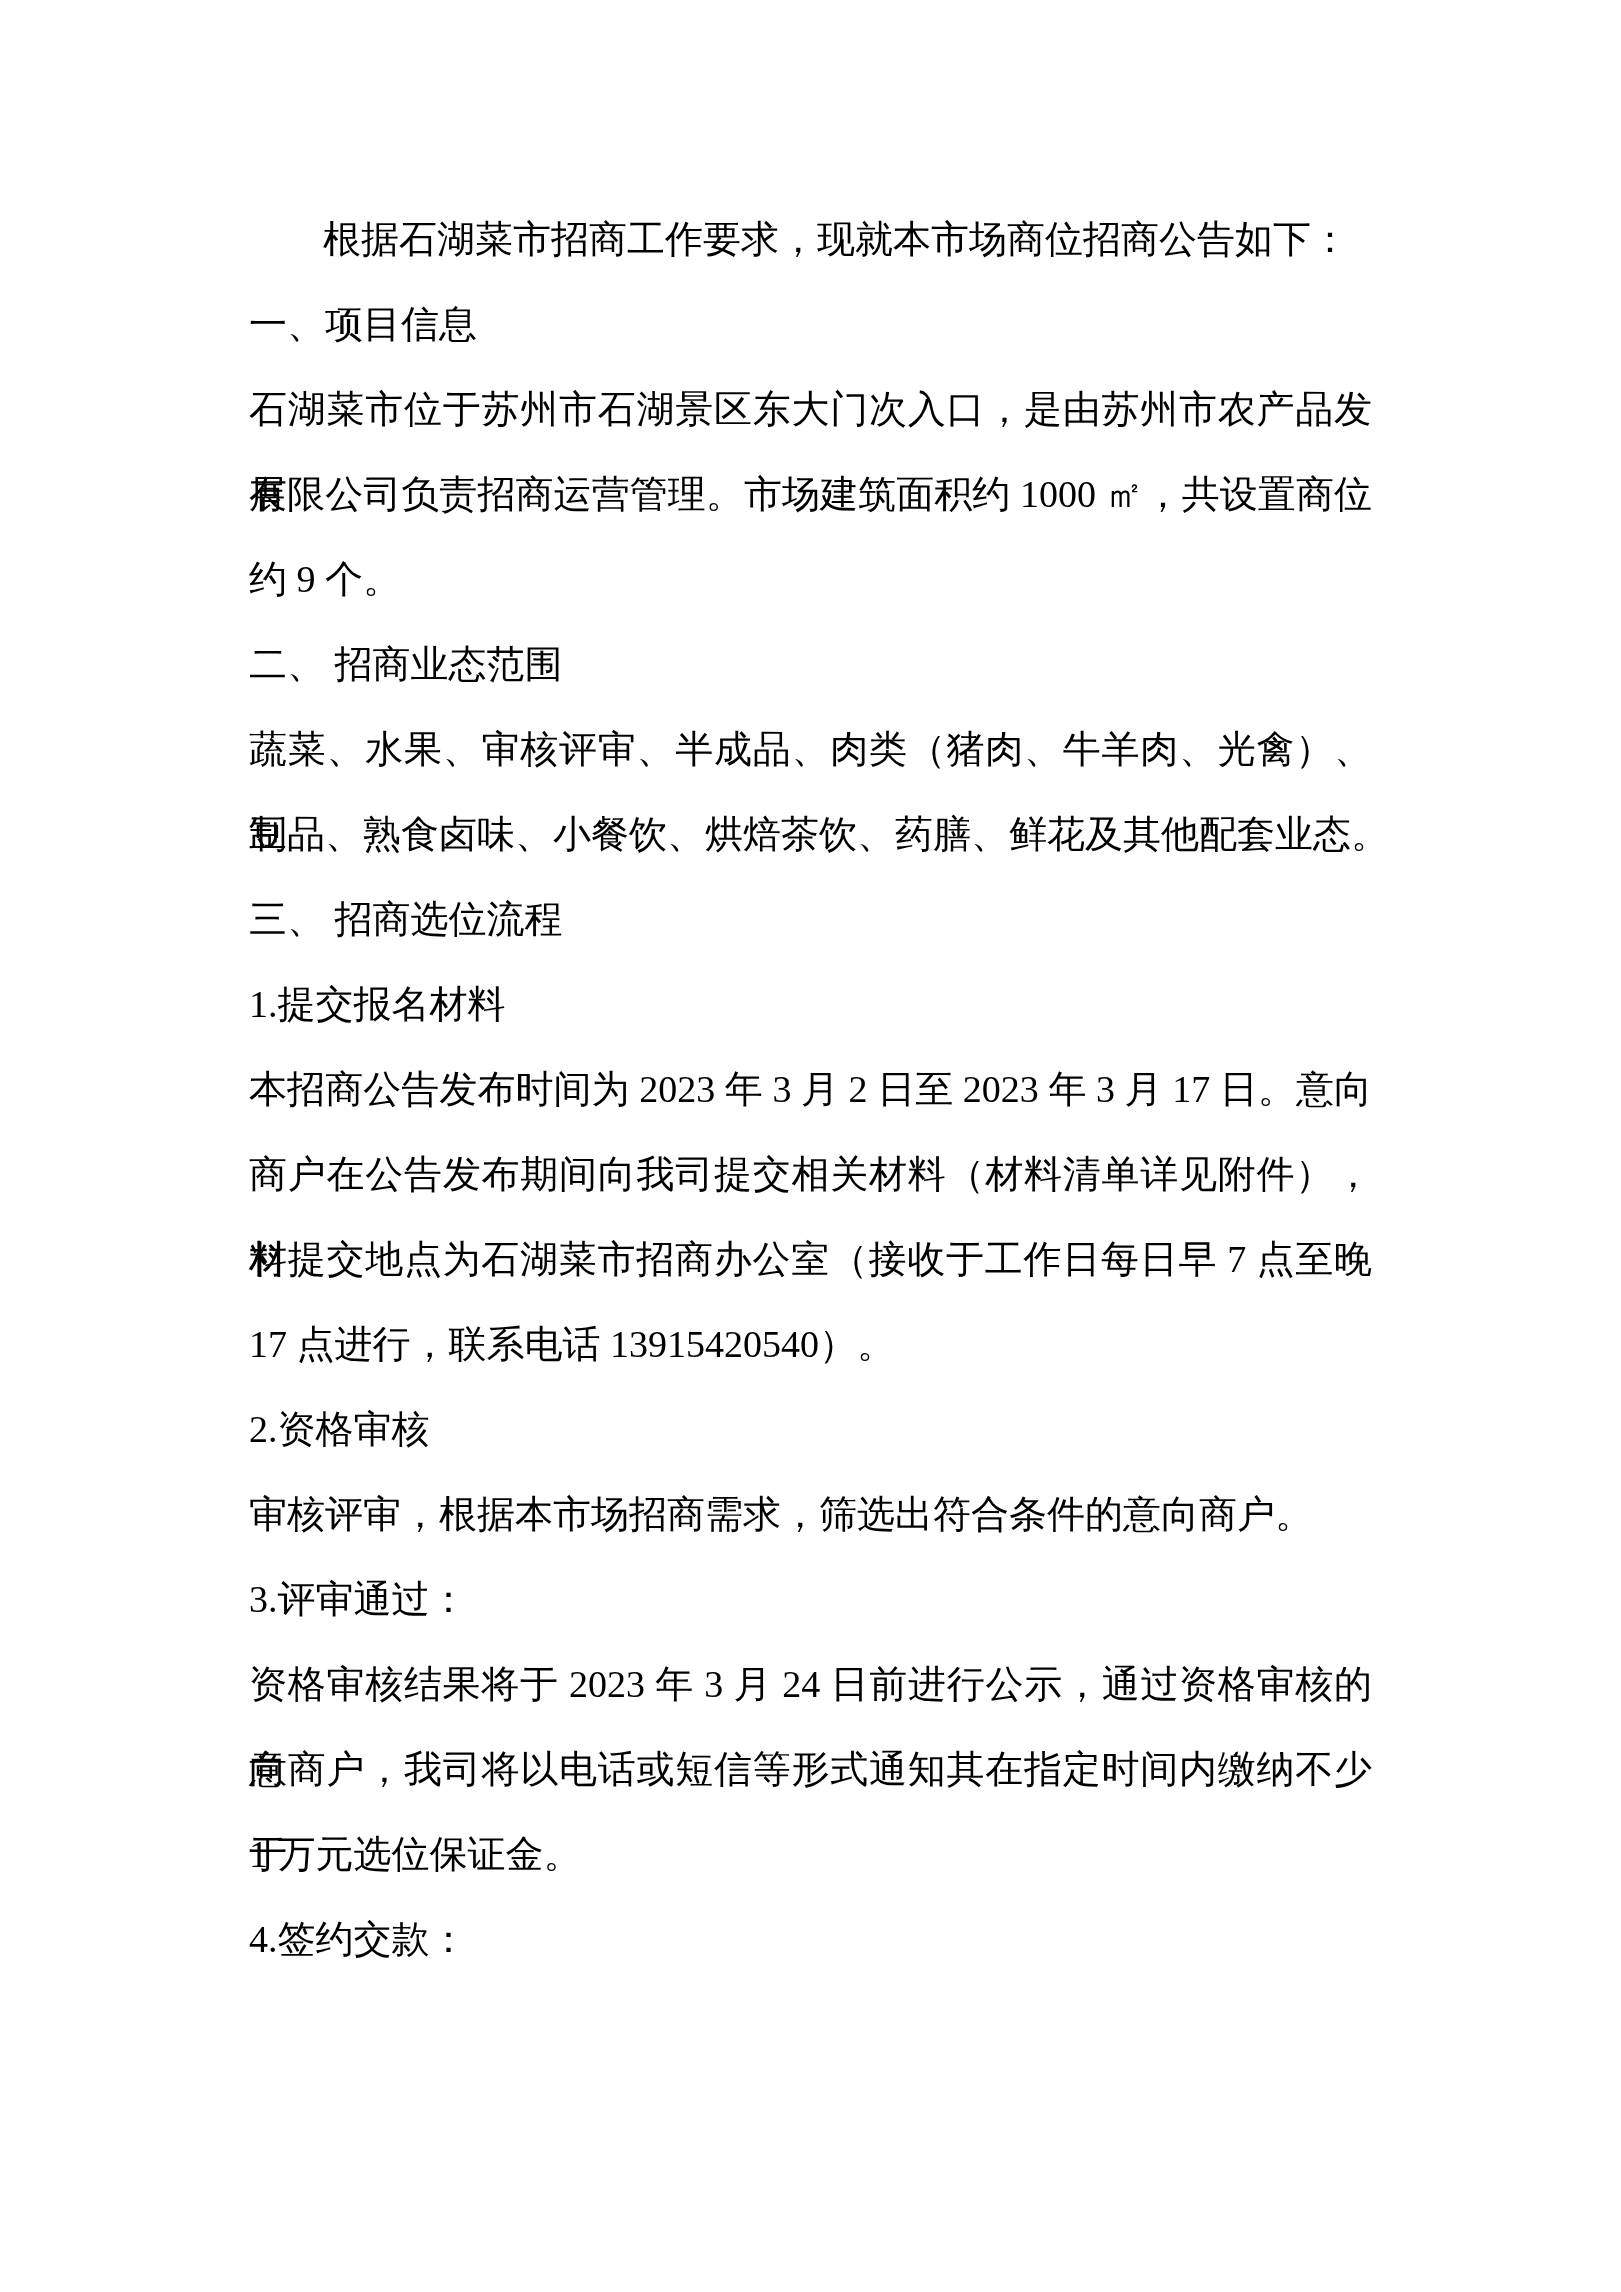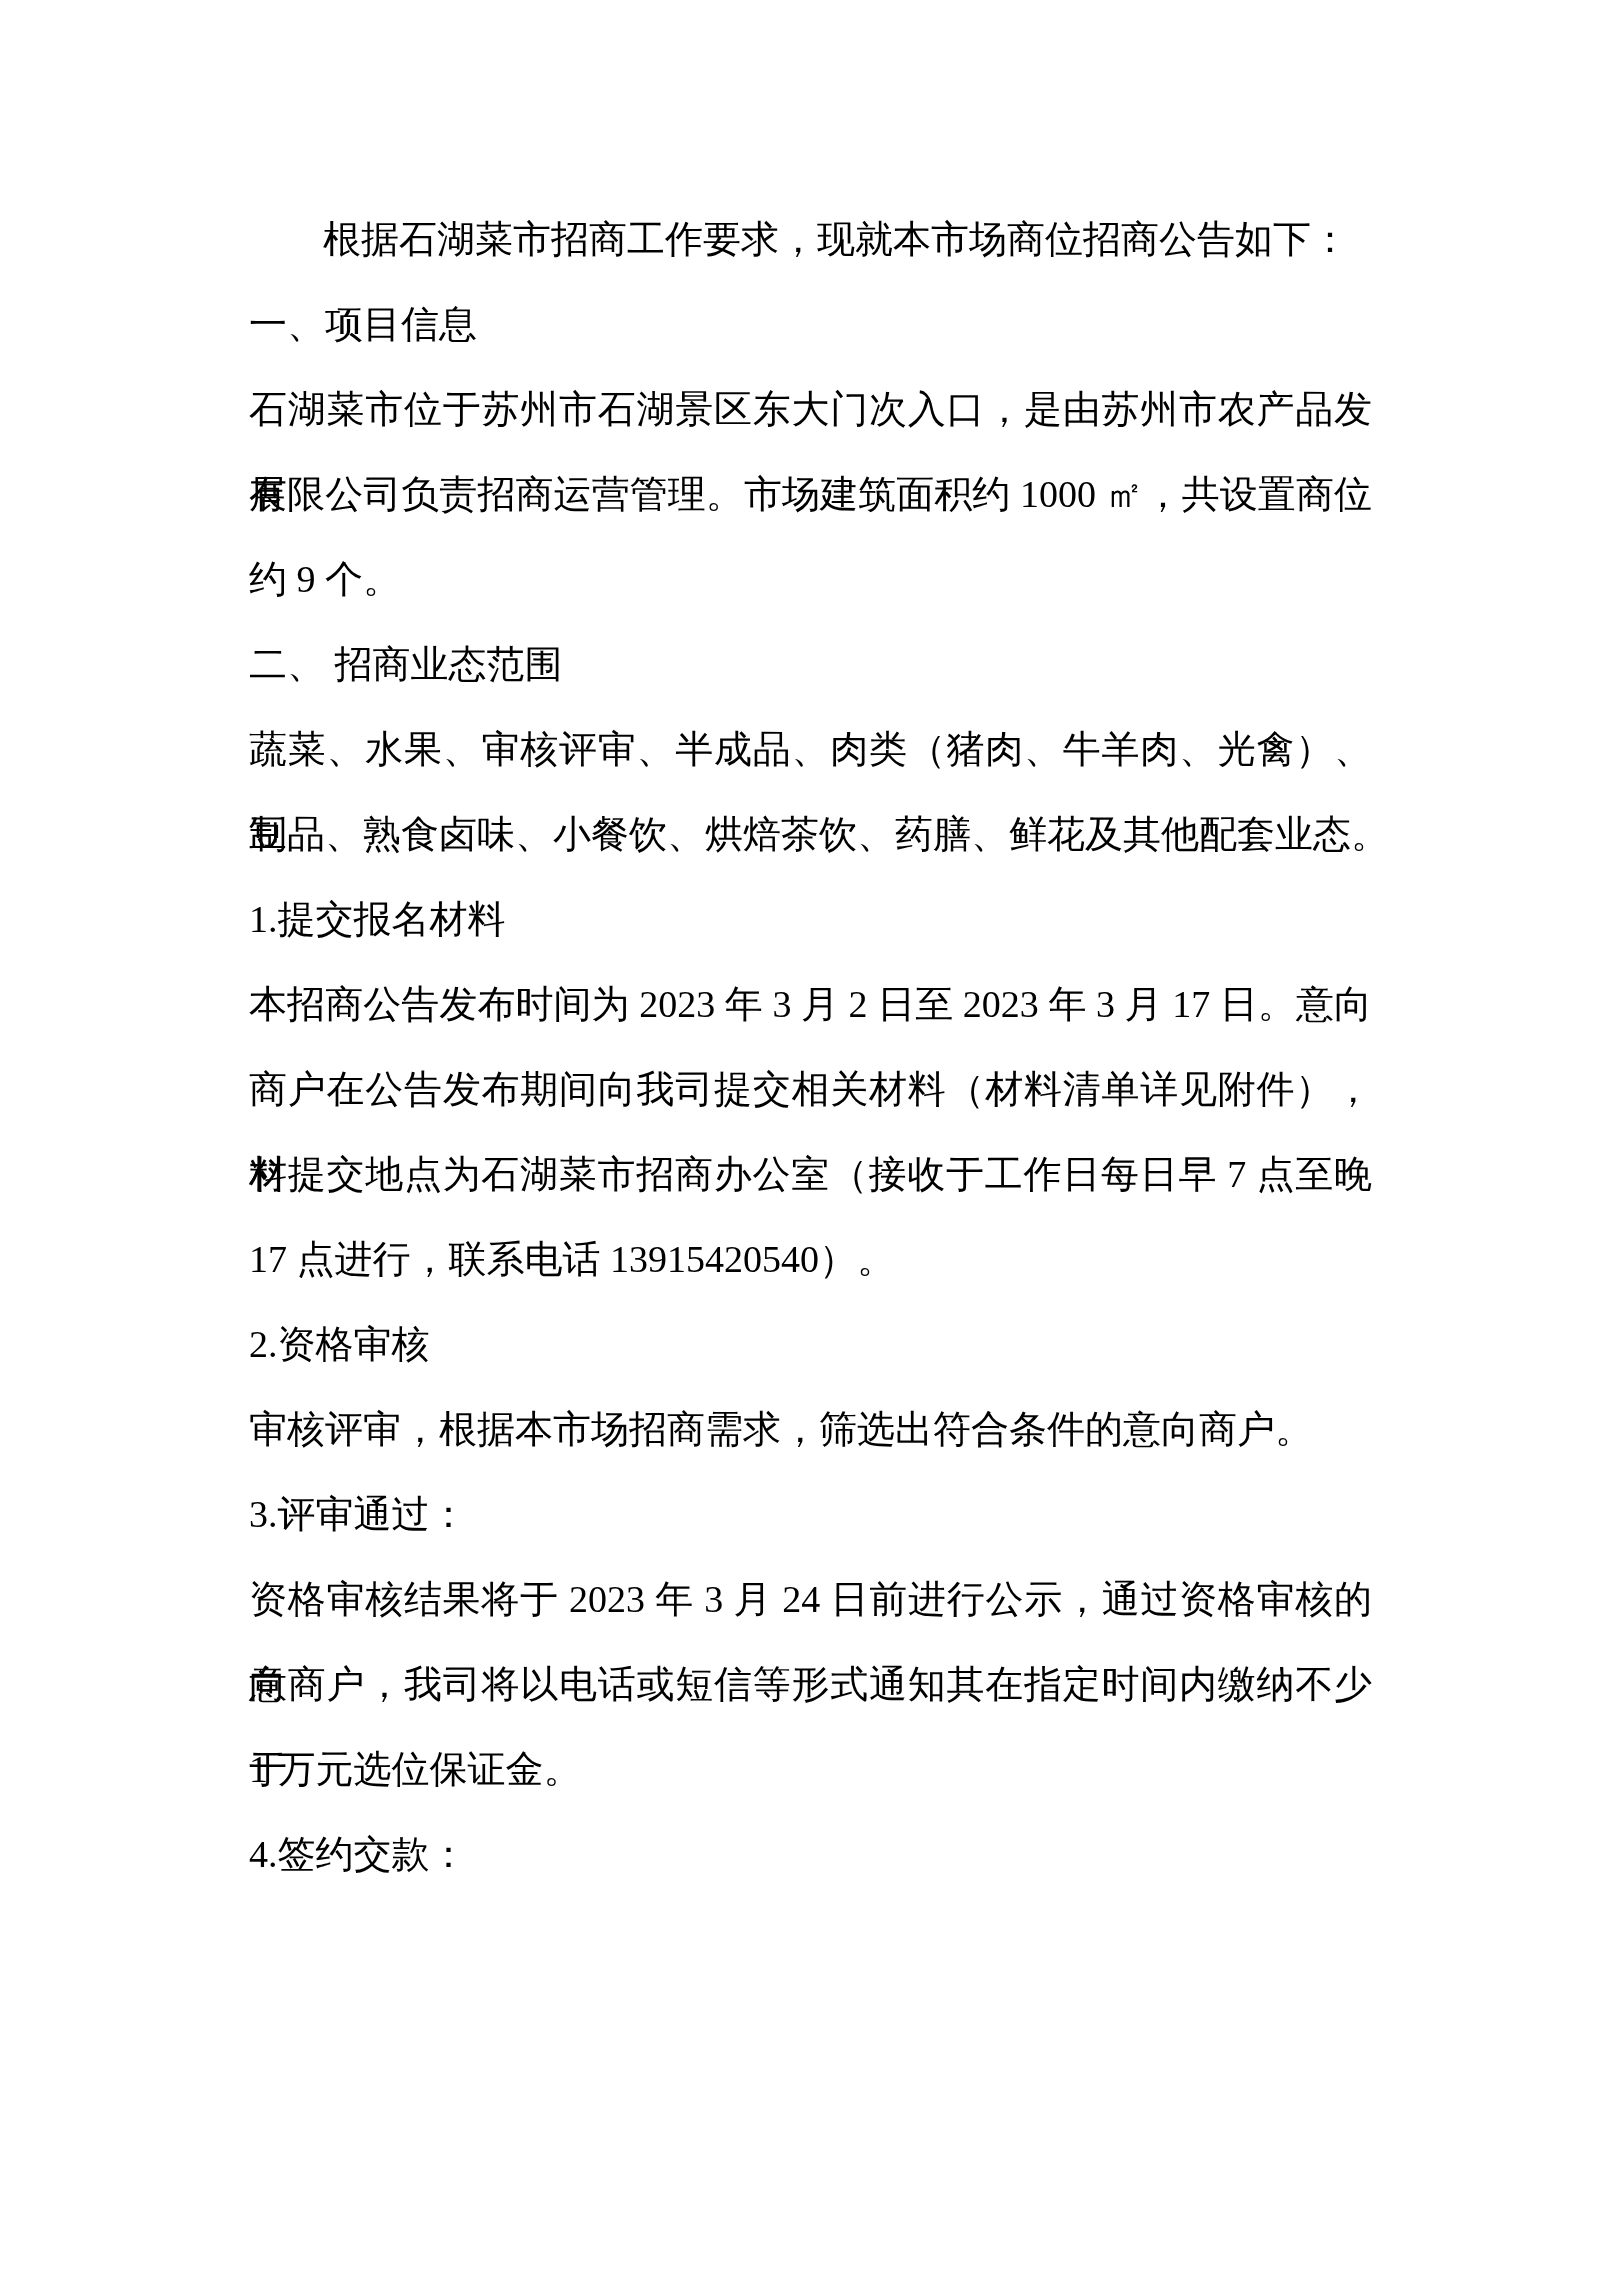--- a/index.html
+++ b/index.html
@@ -45,20 +45,21 @@
 <div class="page">
   <div class="text-block" id="doc-body">
       <div class="line indent">根据石湖菜市招商工作要求，现就本市场商位招商公告如下：</div>
       <div class="line">一、项目信息</div>
       <div class="line justify">石湖菜市位于苏州市石湖景区东大门次入口，是由苏州市农产品发展</div>
       <div class="line justify">有限公司负责招商运营管理。市场建筑面积约 1000 ㎡，共设置商位</div>
       <div class="line">约 9 个。</div>
       <div class="line">二、 招商业态范围</div>
       <div class="line justify">蔬菜、水果、审核评审、半成品、肉类（猪肉、牛羊肉、光禽）、豆</div>
       <div class="line">制品、熟食卤味、小餐饮、烘焙茶饮、药膳、鲜花及其他配套业态。</div>
+      <div class="line">三、 招商选位流程</div>
       <div class="line">1.提交报名材料</div>
       <div class="line justify">本招商公告发布时间为 2023 年 3 月 2 日至 2023 年 3 月 17 日。意向</div>
       <div class="line justify">商户在公告发布期间向我司提交相关材料（材料清单详见附件），材</div>
       <div class="line justify">料提交地点为石湖菜市招商办公室（接收于工作日每日早 7 点至晚</div>
       <div class="line">17 点进行，联系电话 13915420540）。</div>
       <div class="line">2.资格审核</div>
       <div class="line">审核评审，根据本市场招商需求，筛选出符合条件的意向商户。</div>
       <div class="line">3.评审通过：</div>
       <div class="line justify">资格审核结果将于 2023 年 3 月 24 日前进行公示，通过资格审核的意</div>
       <div class="line justify">向商户，我司将以电话或短信等形式通知其在指定时间内缴纳不少于</div>

